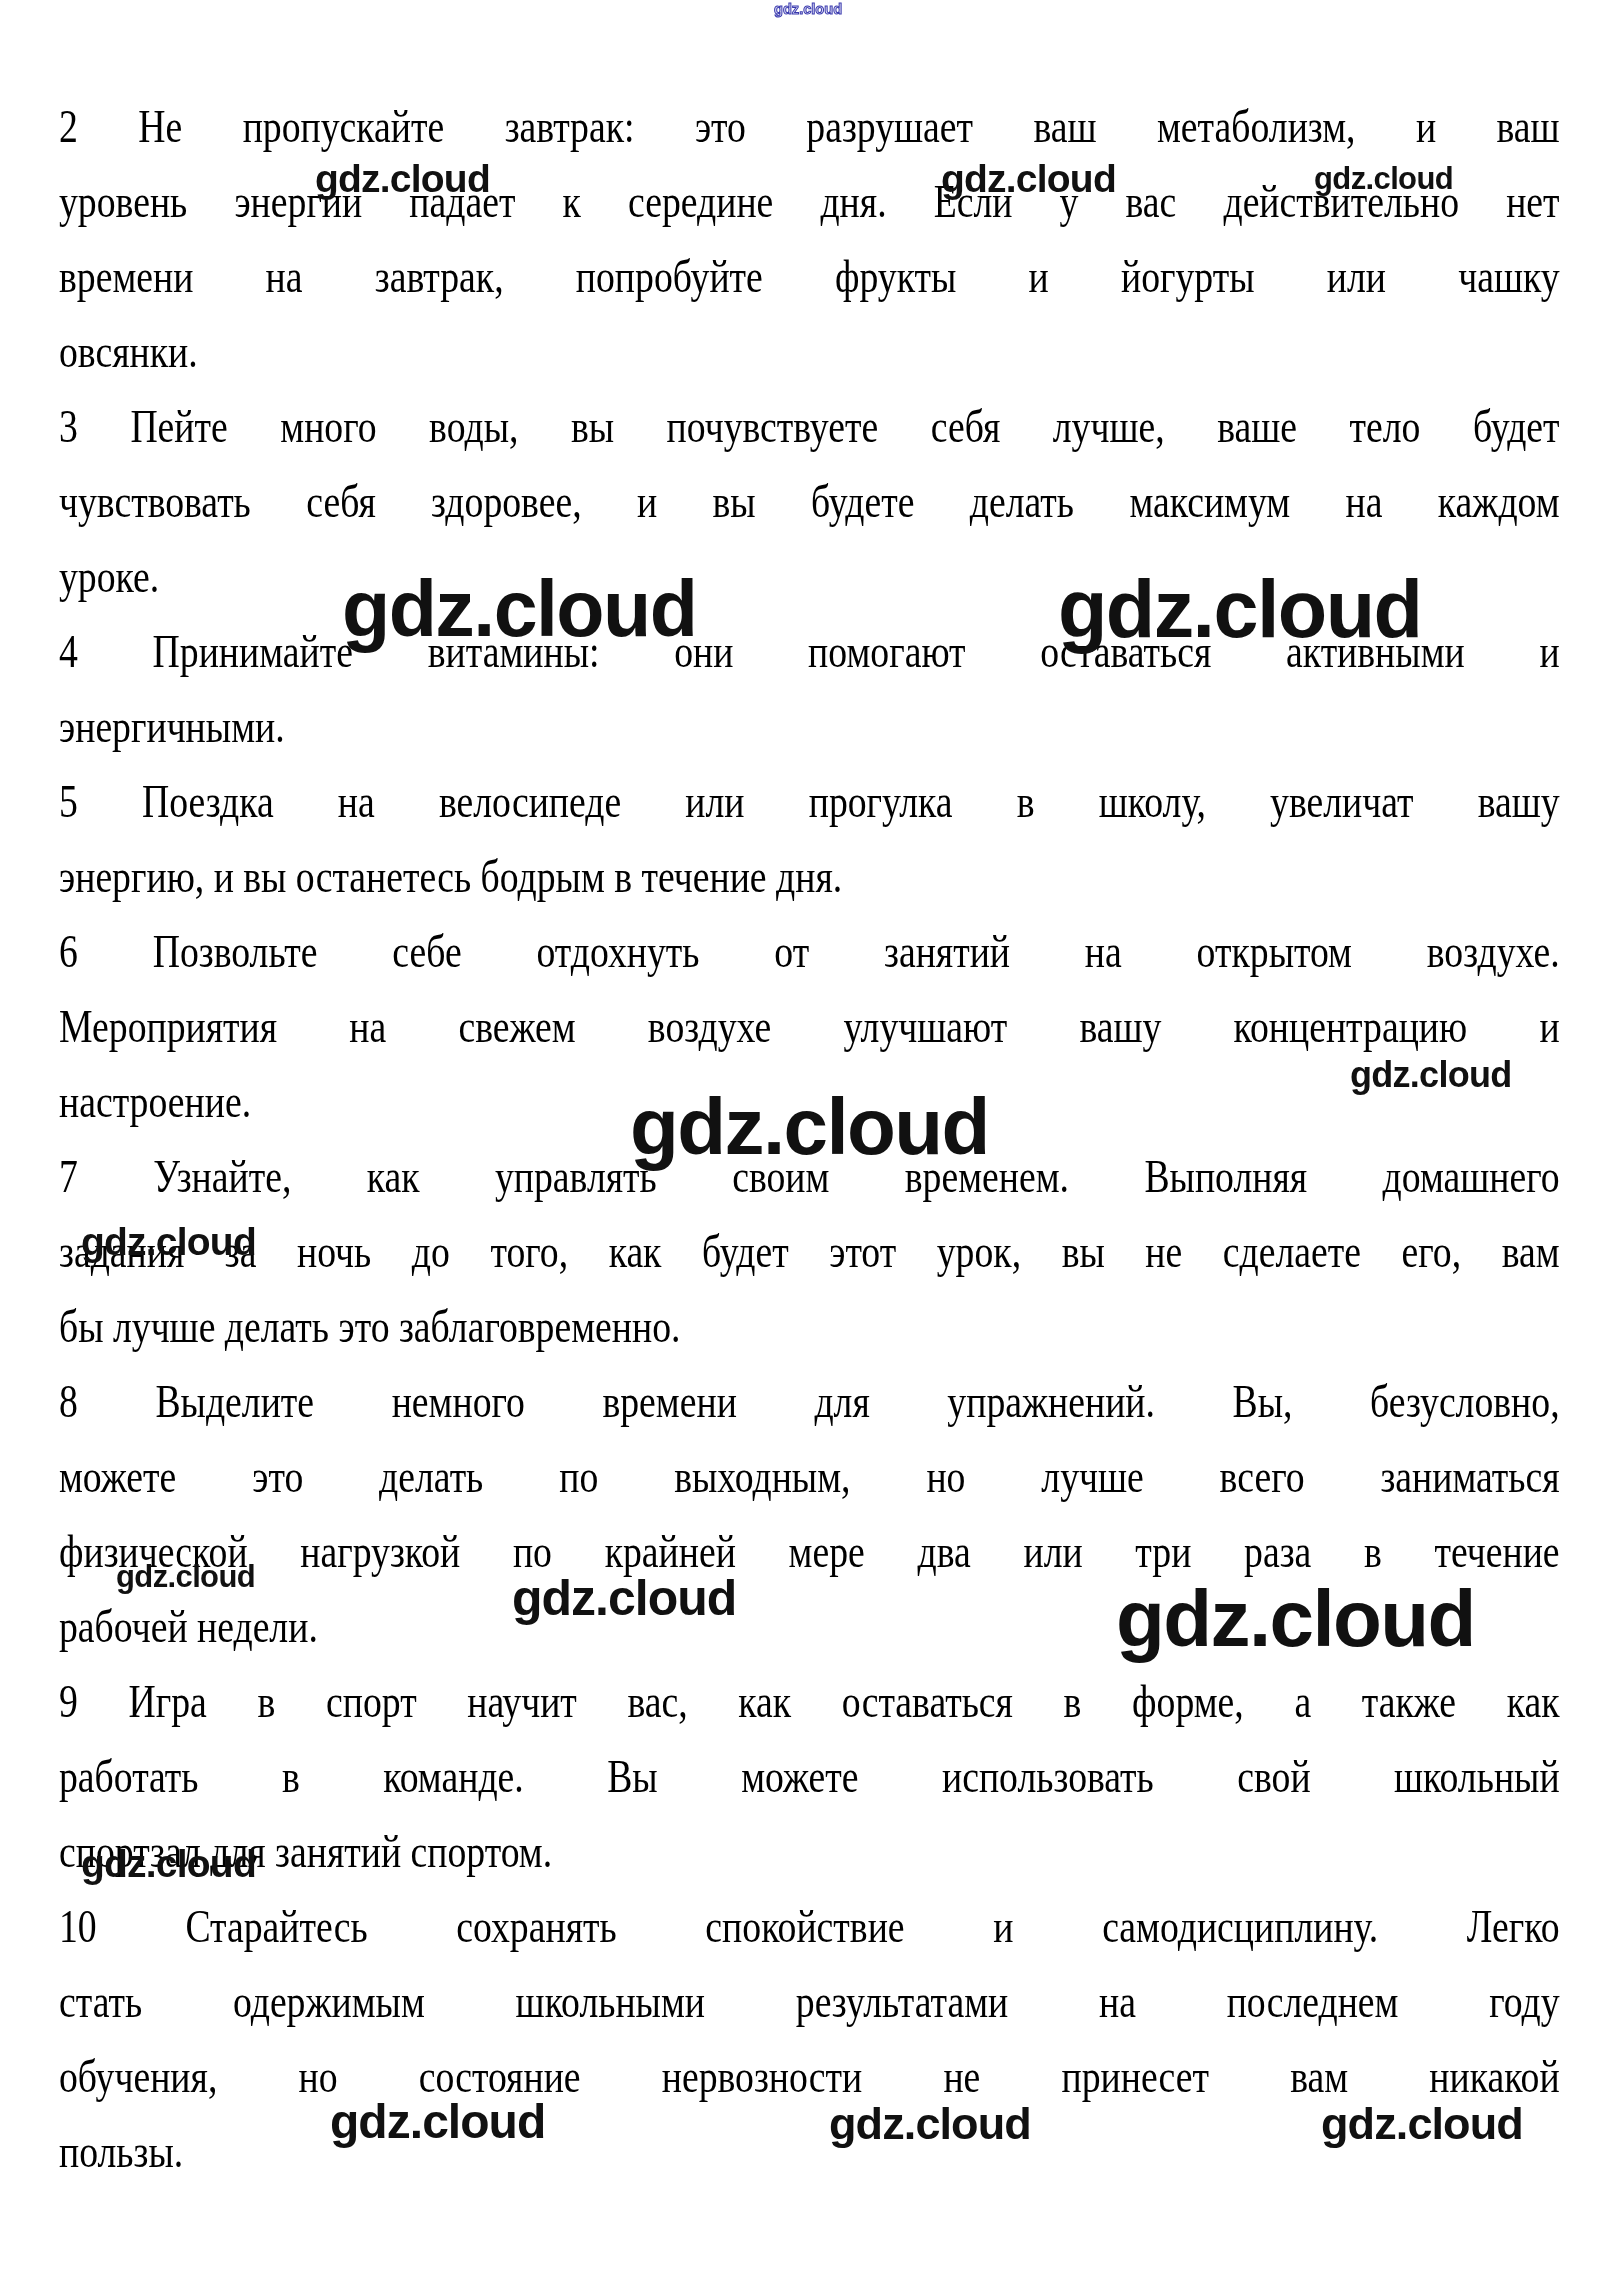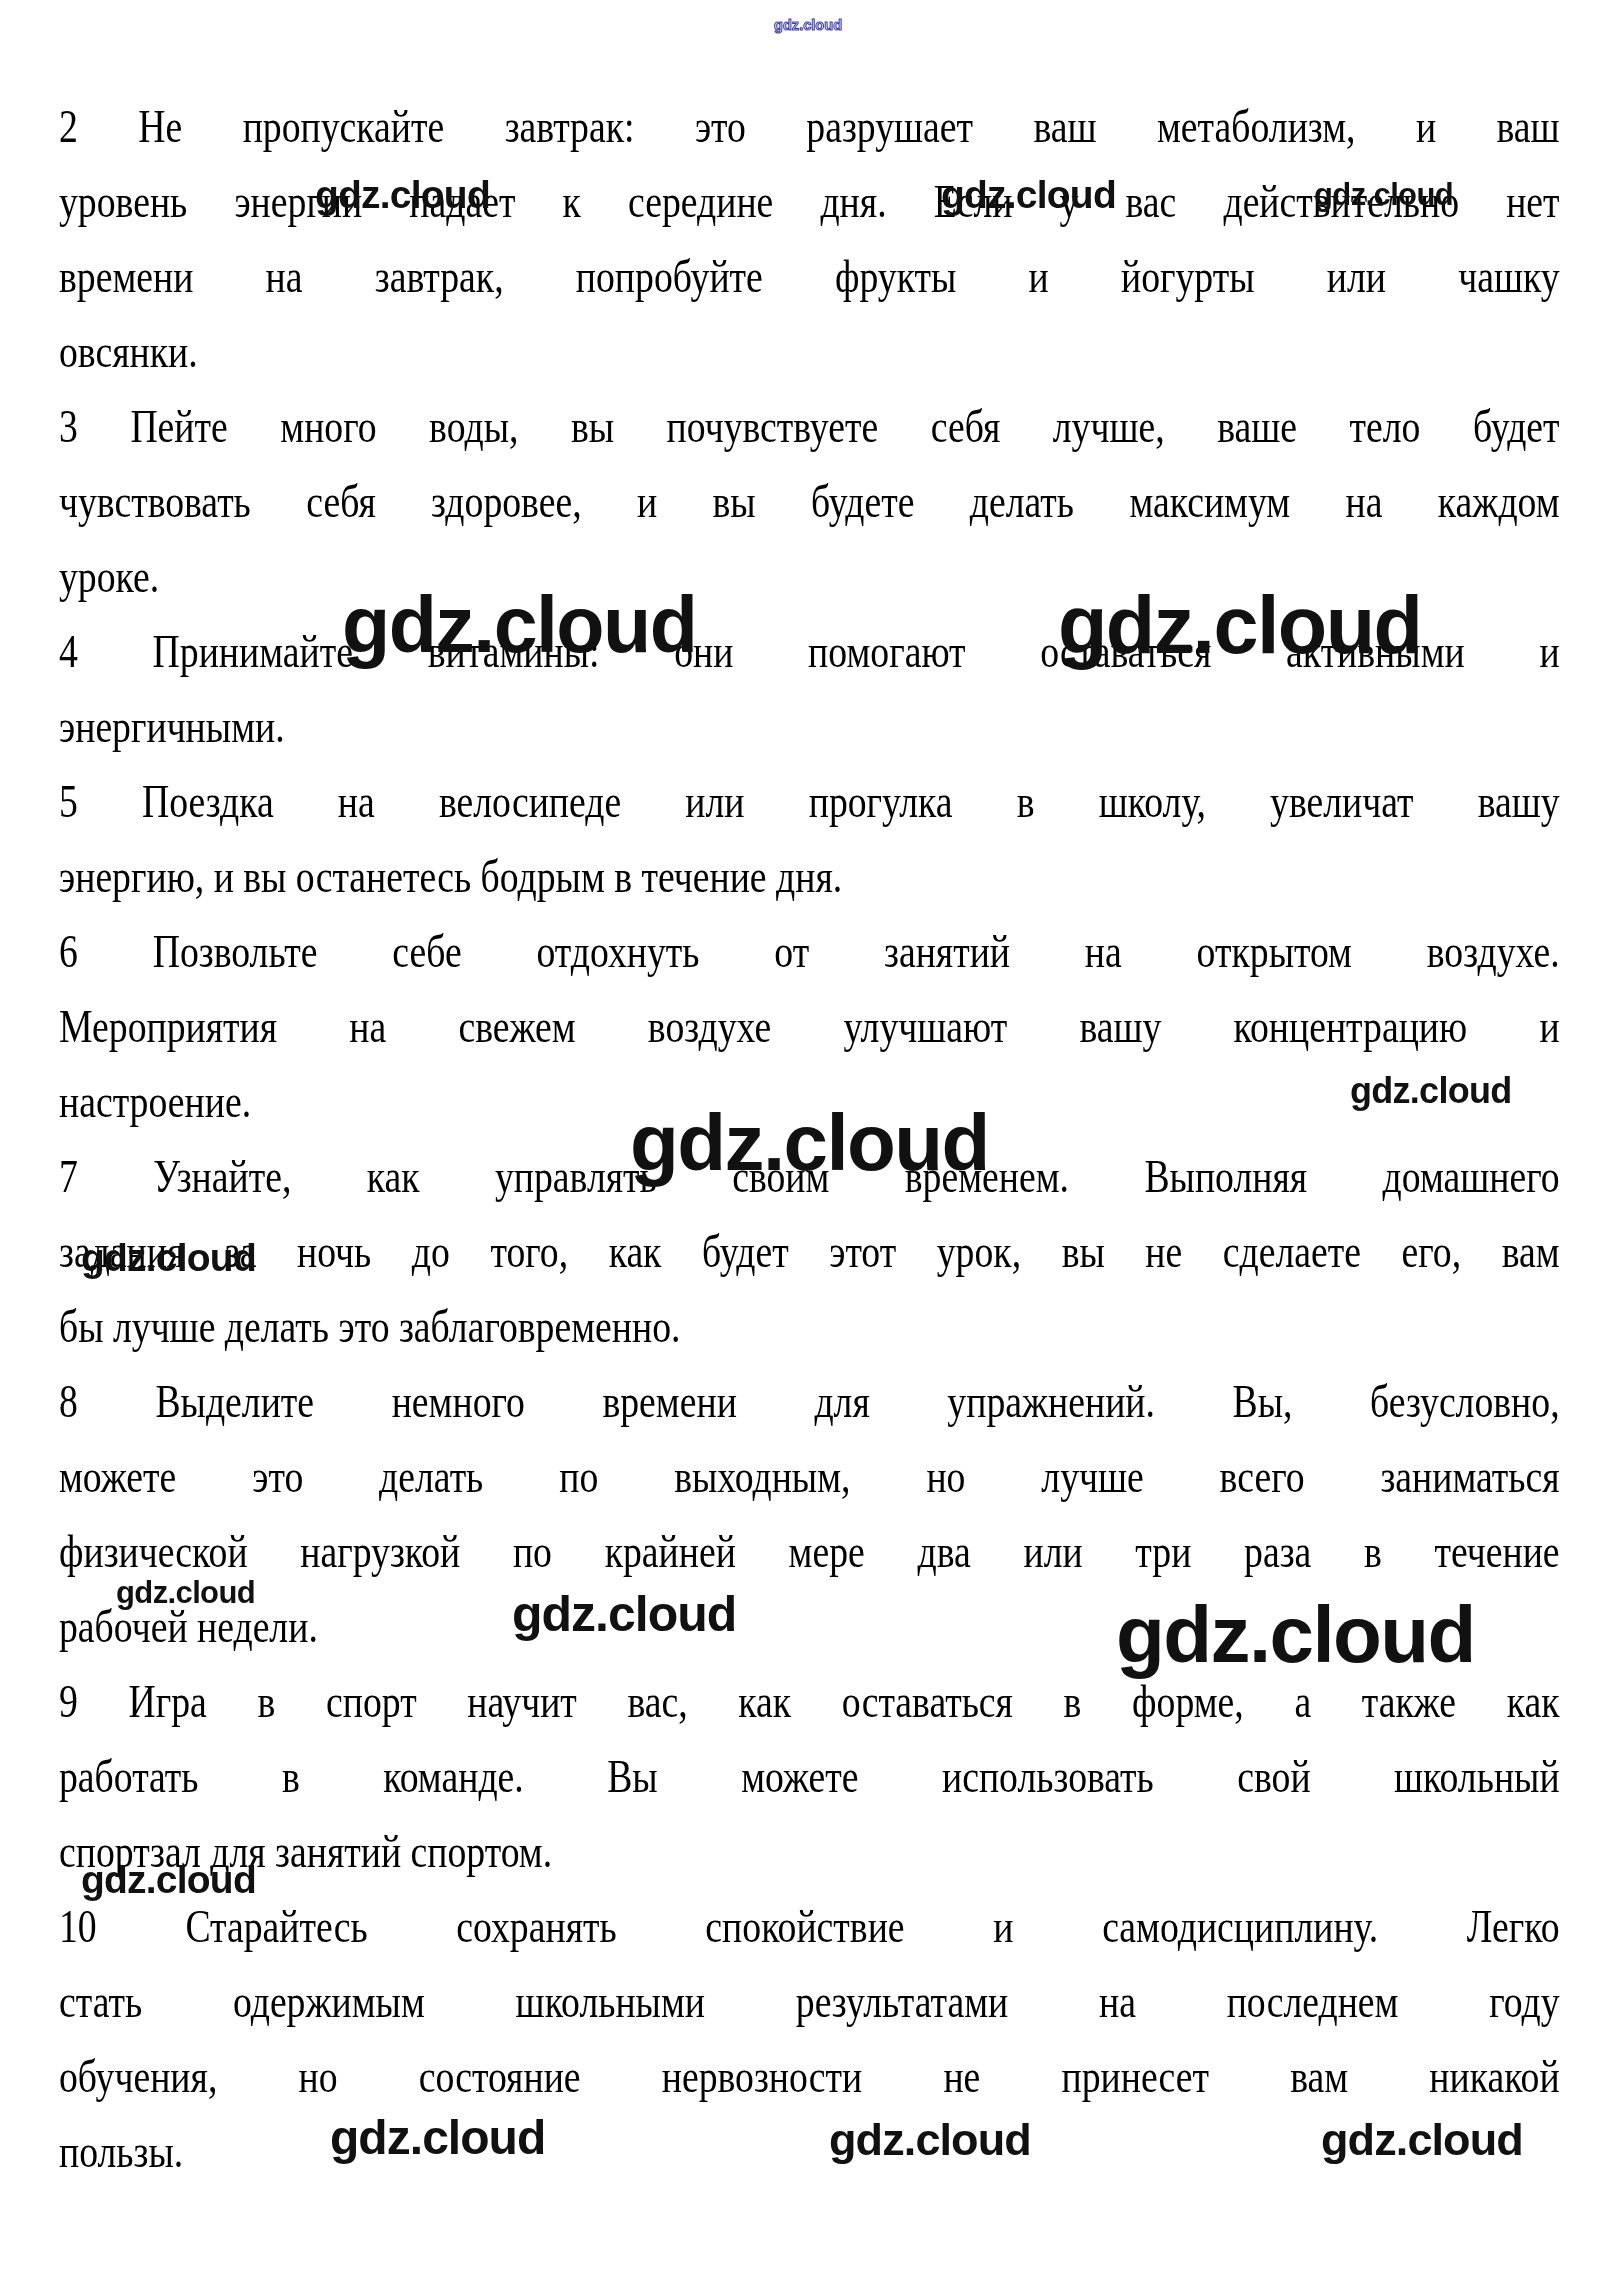--- a/index.html
+++ b/index.html
@@ -44,21 +44,20 @@
   #watermark-layer {
     position: absolute;
     inset: 0;
     pointer-events: none;
   }
   .watermark {
     position: absolute;
     font-family: "Liberation Sans", sans-serif;
     line-height: 1;
     white-space: nowrap;
-    margin-top: 16px;
   }
   .watermark.sans {
     color: #111111;
     font-weight: bold;
     letter-spacing: -0.02em;
   }
   .watermark.blue-outline {
     color: #d8d8f2;
     -webkit-text-stroke: 1px #3a3aae;
     font-weight: bold;

